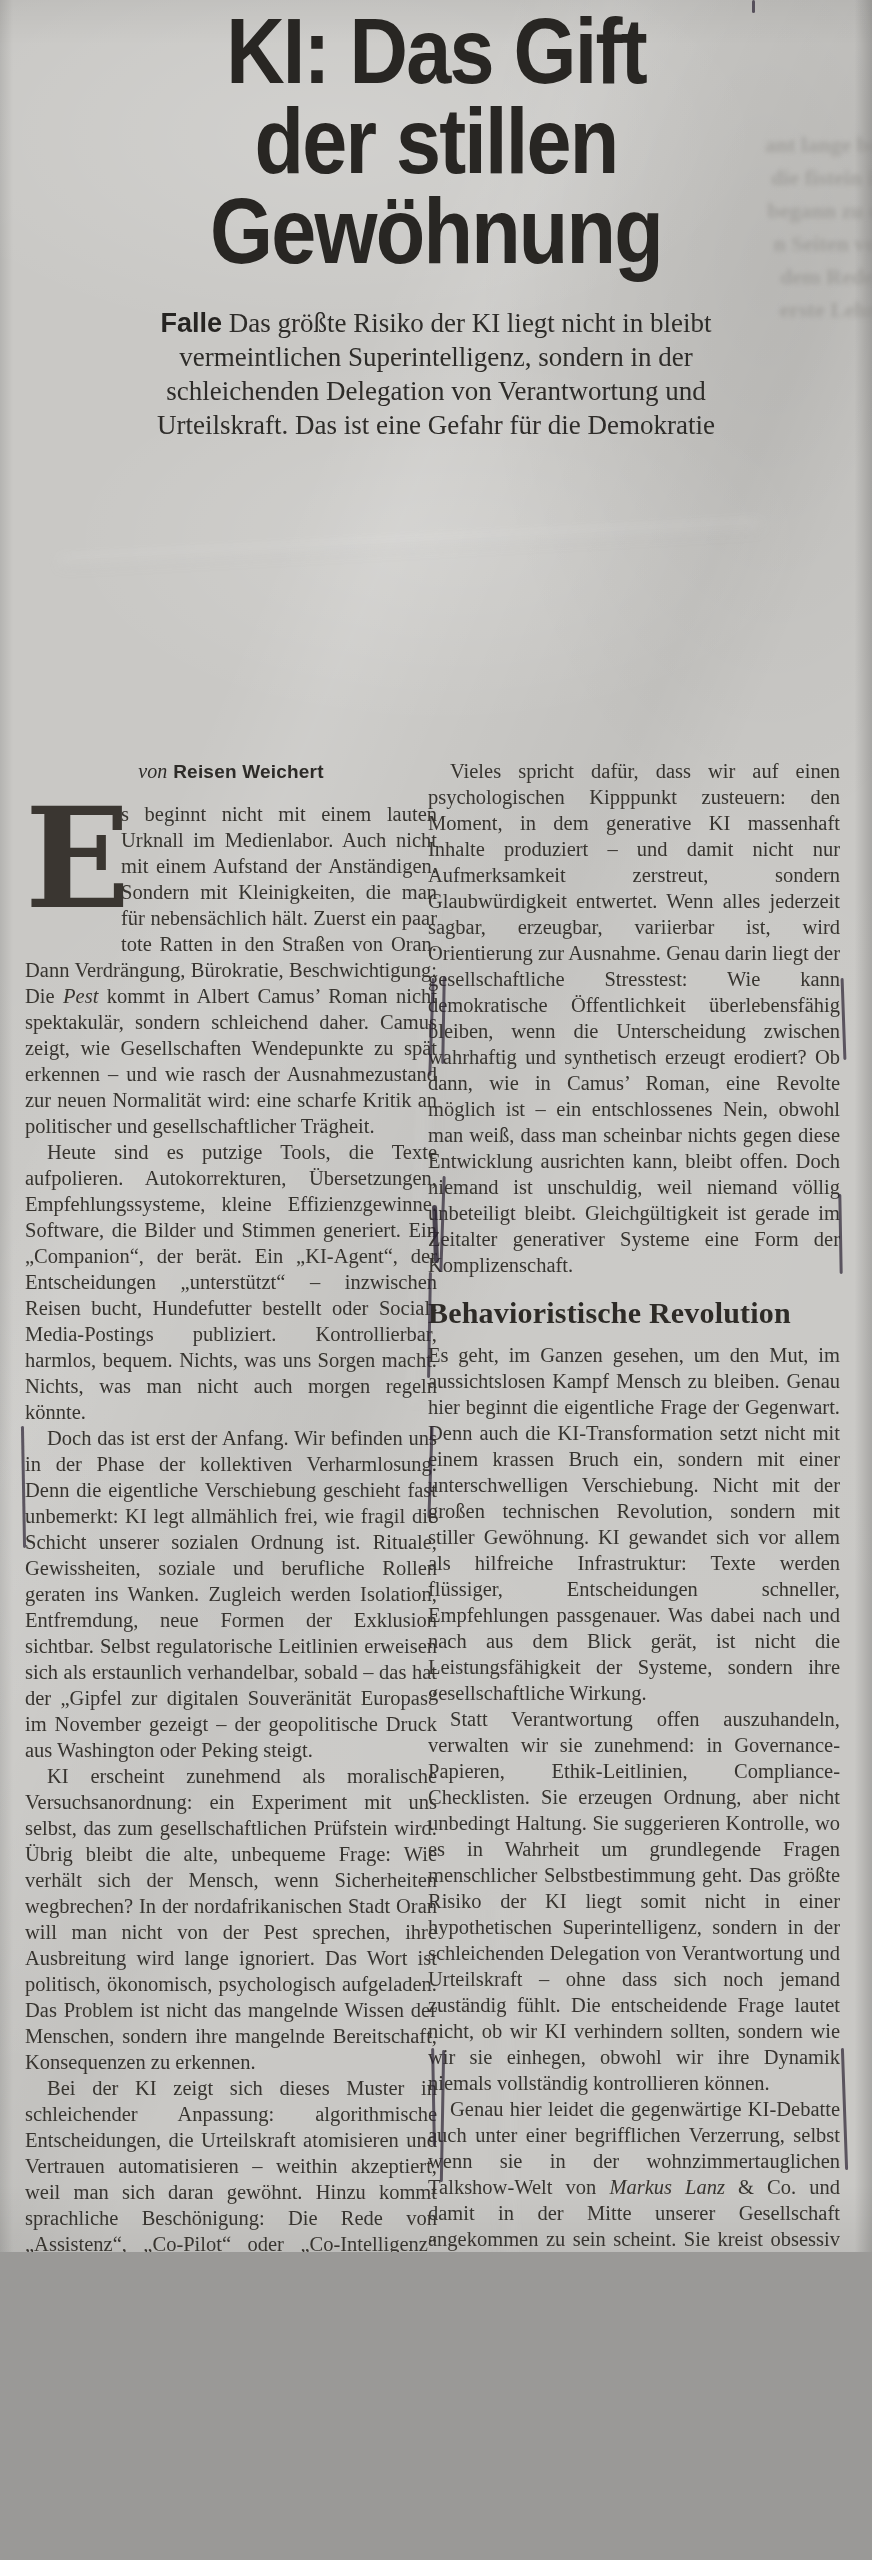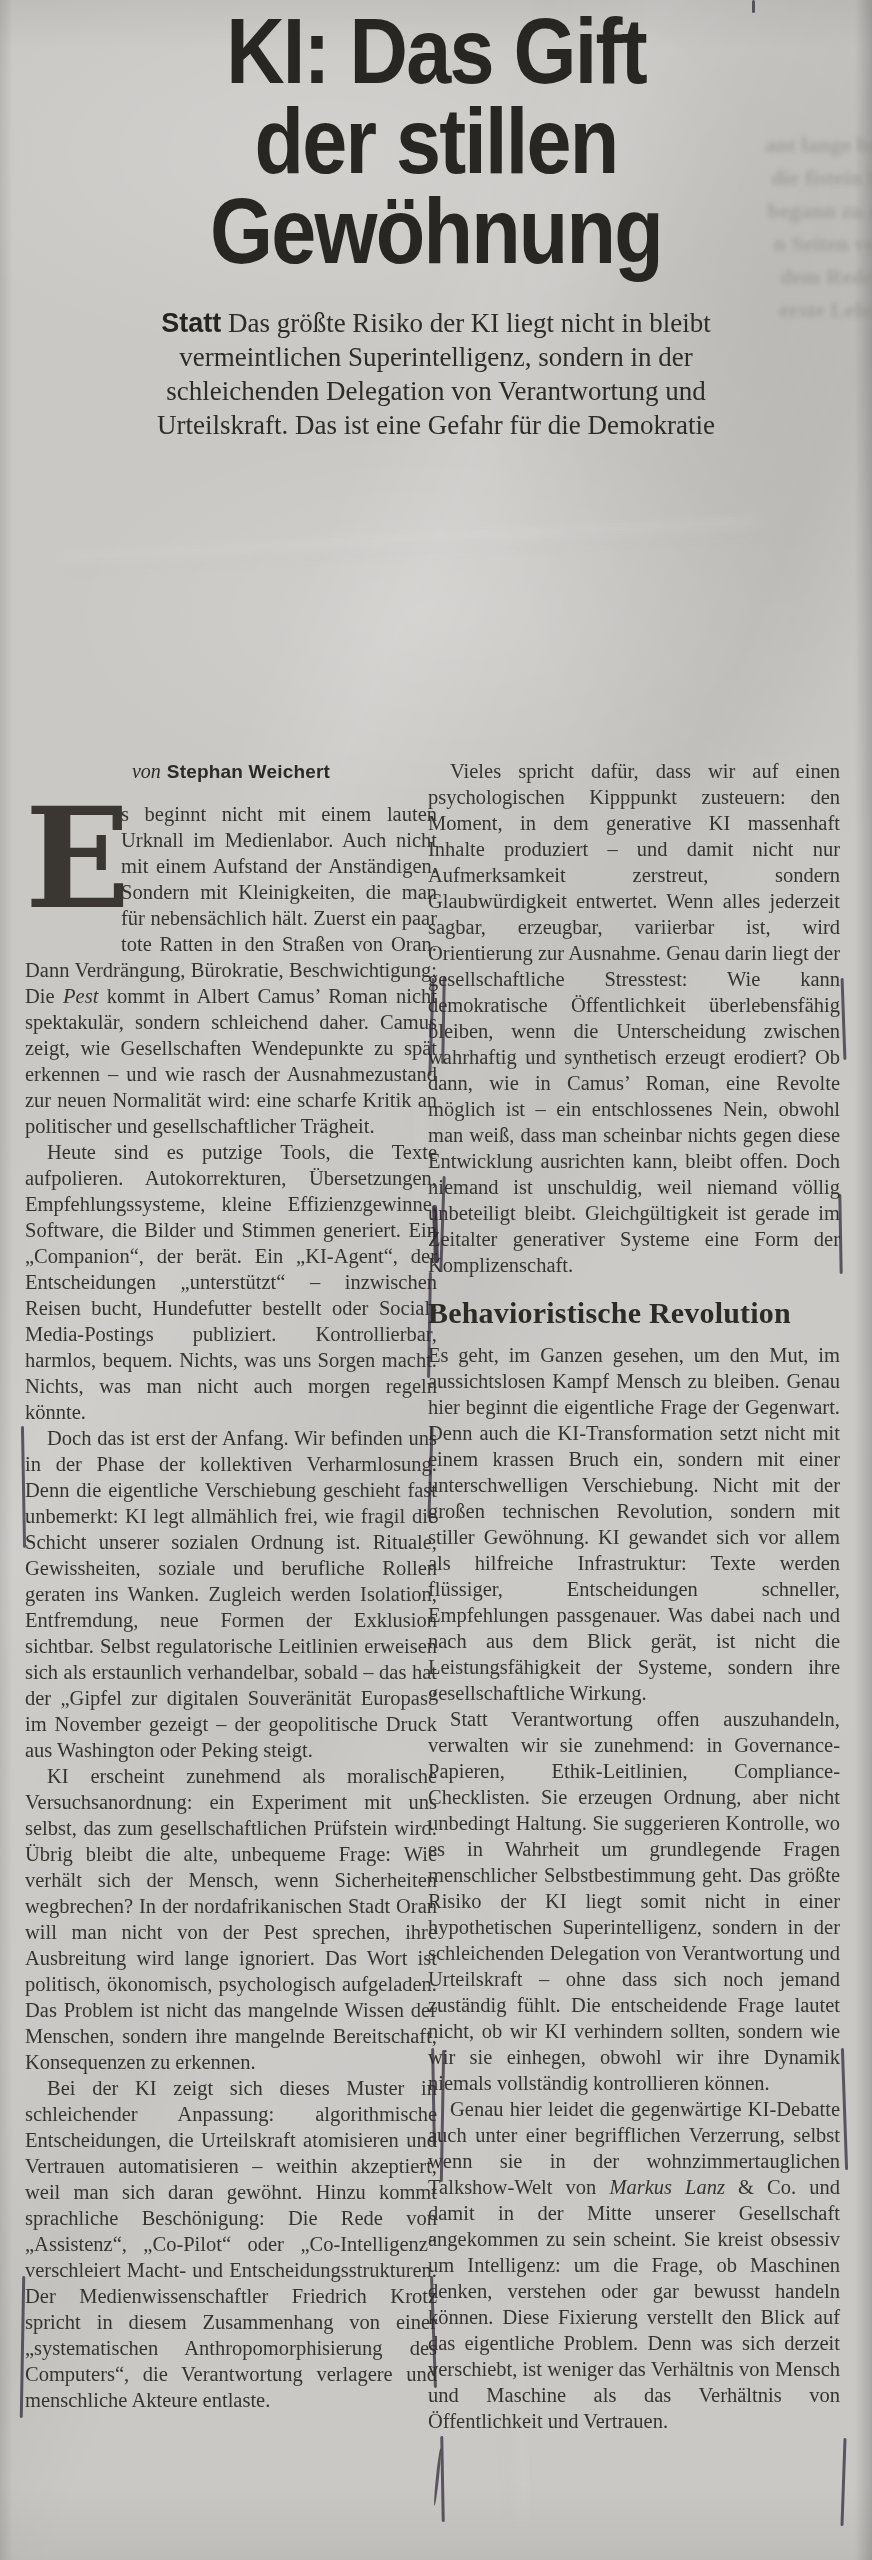--- a/index.html
+++ b/index.html
@@ -1,17 +1,17 @@
 <!DOCTYPE html>
 <html lang="de"><head>
 <meta charset="utf-8">
 <style>
   html,body{margin:0;padding:0;background:#9a9997;}
   .page{
-    position:relative; width:872px; height:2560px; overflow:hidden;
+    position:relative; width:872px; height:2252px; overflow:hidden;
     font-family:"Liberation Serif", serif;
     background-color:#c9c8c5;
     background-image:
       radial-gradient(ellipse 620px 300px at 38% 6%, rgba(255,255,255,.16), transparent 70%),
       radial-gradient(ellipse 520px 260px at 50% 24%, rgba(255,255,255,.14), transparent 72%),
       radial-gradient(ellipse 420px 820px at 88% 12%, rgba(0,0,0,.06), transparent 70%),
       radial-gradient(ellipse 700px 500px at 18% 78%, rgba(255,255,255,.08), transparent 70%),
       radial-gradient(ellipse 900px 700px at 55% 55%, rgba(255,255,255,.05), transparent 75%),
       linear-gradient(113deg, transparent 28%, rgba(255,255,255,.10) 34%, transparent 41%, rgba(0,0,0,.035) 52%, transparent 58%),
       linear-gradient(to right, rgba(0,0,0,.10) 0, transparent 1.5%, transparent 98%, rgba(0,0,0,.17) 100%),
@@ -68,27 +68,27 @@
     <span>erste Lehre</span>
   </div>
 
   <div class="title">
     <div class="tline">KI: Das Gift</div>
     <div class="tline">der stillen</div>
     <div class="tline">Gewöhnung</div>
   </div>
 
   <div class="lede">
-    <span class="kicker">Statt</span>
+    <span class="kicker">Falle</span>
     <span>Das größte Risiko der KI liegt nicht in bleibt vermeintlichen Superintelligenz, sondern in der schleichenden Delegation von Verantwortung und Urteilskraft. Das ist eine Gefahr für die Demokratie</span>
   </div>
 
   <div class="col col-left">
     <div class="byline">
-      <span class="von">von</span><span class="author">Stephan Weichert</span>
+      <span class="von">von</span><span class="author">Reisen Weichert</span>
     </div>
     <p class="no-ind">
       <span class="dropcap">E</span><span>s beginnt nicht mit einem lauten Urknall im Medienlabor. Auch nicht mit einem Aufstand der Anständigen. Sondern mit Kleinigkeiten, die man für nebensächlich hält. Zuerst ein paar tote Ratten in den Straßen von Oran. Dann Verdrängung, Bürokratie, Beschwichtigung: Die <i>Pest</i> kommt in Albert Camus’ Roman nicht spektakulär, sondern schleichend daher. Camus zeigt, wie Gesellschaften Wendepunkte zu spät erkennen – und wie rasch der Ausnahmezustand zur neuen Normalität wird: eine scharfe Kritik an politischer und gesellschaftlicher Trägheit.</span>
     </p>
     <p>Heute sind es putzige Tools, die Texte aufpolieren. Autokorrekturen, Übersetzungen, Empfehlungssysteme, kleine Effizienzgewinne. Software, die Bilder und Stimmen generiert. Ein „Companion“, der berät. Ein „KI-Agent“, der Entscheidungen „unterstützt“ – inzwischen Reisen bucht, Hundefutter bestellt oder Social-Media-Postings publiziert. Kontrollierbar, harmlos, bequem. Nichts, was uns Sorgen macht. Nichts, was man nicht auch morgen regeln könnte.</p>
     <p>Doch das ist erst der Anfang. Wir befinden uns in der Phase der kollektiven Verharmlosung. Denn die eigentliche Verschiebung geschieht fast unbemerkt: KI legt allmählich frei, wie fragil die Schicht unserer sozialen Ordnung ist. Rituale, Gewissheiten, soziale und berufliche Rollen geraten ins Wanken. Zugleich werden Isolation, Entfremdung, neue Formen der Exklusion sichtbar. Selbst regulatorische Leitlinien erweisen sich als erstaunlich verhandelbar, sobald – das hat der „Gipfel zur digitalen Souveränität Europas“ im November gezeigt – der geopolitische Druck aus Washington oder Peking steigt.</p>
     <p>KI erscheint zunehmend als moralische Versuchsanordnung: ein Experiment mit uns selbst, das zum gesellschaftlichen Prüfstein wird. Übrig bleibt die alte, unbequeme Frage: Wie verhält sich der Mensch, wenn Sicherheiten wegbrechen? In der nordafrikanischen Stadt Oran will man nicht von der Pest sprechen, ihre Ausbreitung wird lange ignoriert. Das Wort ist politisch, ökonomisch, psychologisch aufgeladen. Das Problem ist nicht das mangelnde Wissen der Menschen, sondern ihre mangelnde Bereitschaft, Konsequenzen zu erkennen.</p>
     <p>Bei der KI zeigt sich dieses Muster in schleichender Anpassung: algorithmische Entscheidungen, die Urteilskraft atomisieren und Vertrauen automatisieren – weithin akzeptiert, weil man sich daran gewöhnt. Hinzu kommt sprachliche Beschönigung: Die Rede von „Assistenz“, „Co-Pilot“ oder „Co-Intelligenz“ verschleiert Macht- und Entscheidungsstrukturen. Der Medienwissenschaftler Friedrich Krotz spricht in diesem Zusammenhang von einer „systematischen Anthropomorphisierung des Computers“, die Verantwortung verlagere und menschliche Akteure entlaste.</p>
   </div>
 

